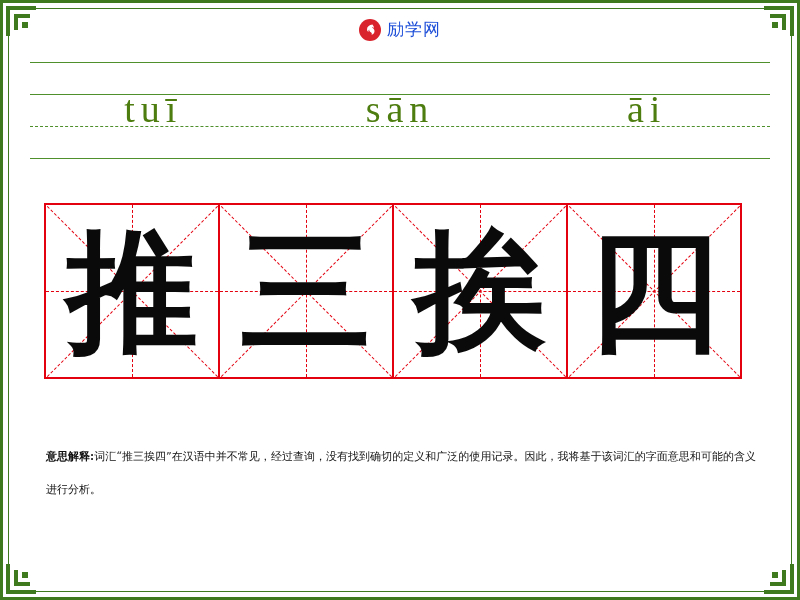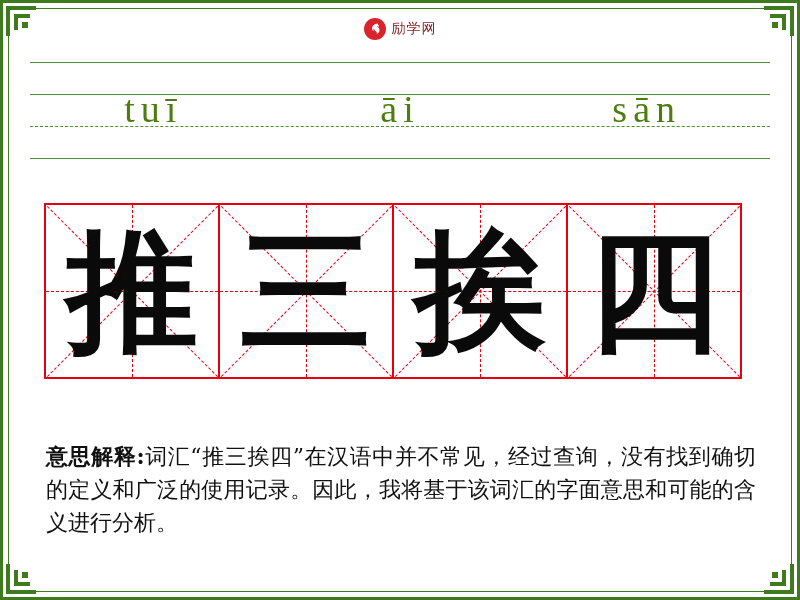--- a/index.html
+++ b/index.html
@@ -60,22 +60,22 @@
     height: 22px;
     border-radius: 50%;
     background: #d9232d;
     display: flex;
     align-items: center;
     justify-content: center;
   }
   .logo-mark svg { display: block; }
   .logo-text {
     font-family: "Liberation Sans", sans-serif;
-    font-size: 14px;
-    color: #7f1d1d;
+    font-size: 17px;
+    color: #1d4ed8;
     letter-spacing: 1px;
   }
 
   
   .pinyin-block {
     position: absolute;
     left: 30px;
     top: 62px;
     width: 740px;
     height: 100px;
@@ -167,21 +167,21 @@
     z-index: 2;
   }
 
   
   .explain {
     position: absolute;
     left: 46px;
     top: 440px;
     width: 710px;
     font-family: "DejaVu Serif", serif;
-    font-size: 22px;
+    font-size: 11px;
     line-height: 33px;
     color: #111111;
     text-align: justify;
   }
   .explain .label {
     font-weight: bold;
   }
 </style>
 </head>
 <body>
@@ -227,22 +227,22 @@
   <span class="logo-text">励学网</span>
 </div>
 
 <div class="pinyin-block">
   <div class="staff-line l1"></div>
   <div class="staff-line l2"></div>
   <div class="staff-line l3 dashed"></div>
   <div class="staff-line l4"></div>
   <div class="pinyin-row">
     <div class="pinyin-cell">tuī</div>
+    <div class="pinyin-cell">sān</div>
     <div class="pinyin-cell">āi</div>
-    <div class="pinyin-cell">sān</div>
   </div>
 </div>
 
 <div class="grid-block">
 
   <div class="cell">
     <div class="h"></div>
     <div class="v"></div>
     <div class="diag a"></div>
     <div class="diag b"></div>

